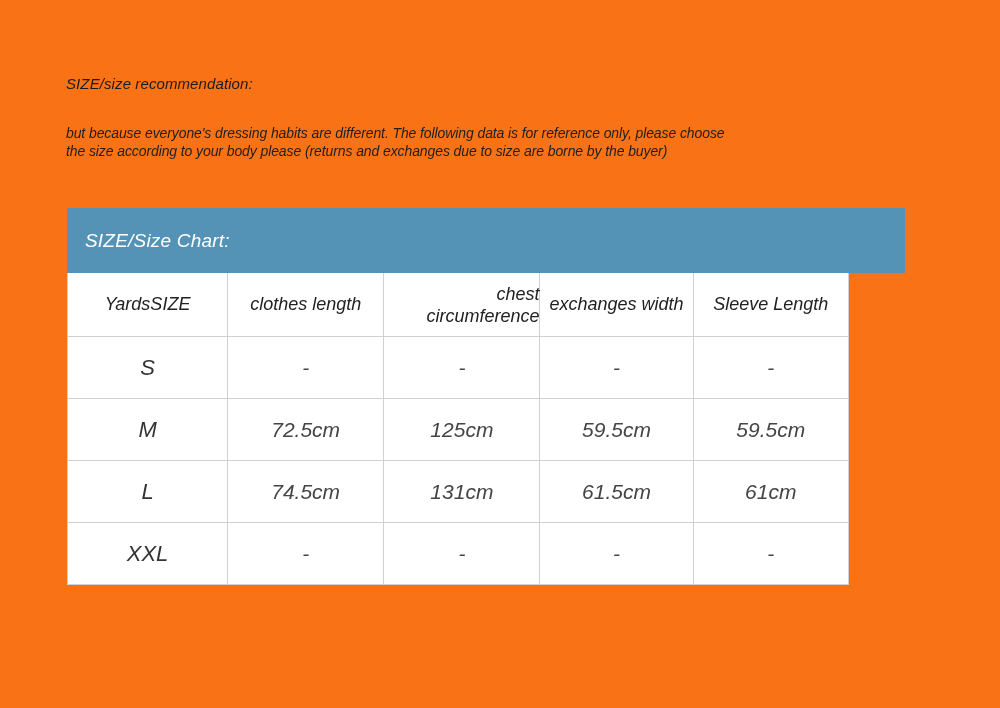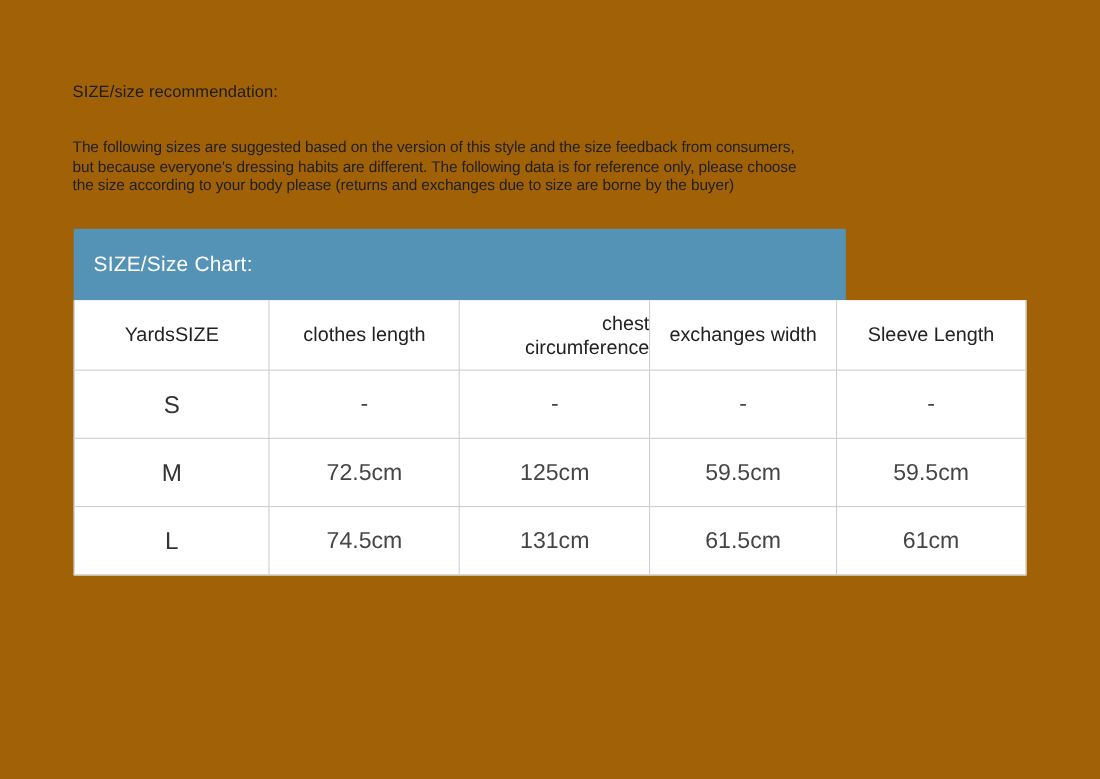--- a/index.html
+++ b/index.html
@@ -5,22 +5,23 @@
   html, body {
     margin: 0;
     padding: 0;
     background: #ffffff;
     font-family: "Liberation Sans", sans-serif;
   }
   .canvas {
     position: relative;
     width: 1000px;
     height: 708px;
-    background: #a16207;
+    background: #f97316;
     overflow: hidden;
+    font-style: italic;
   }
   .heading {
     position: absolute;
     left: 66px;
     top: 75px;
     font-size: 15px;
     font-weight: 500;
     color: #1c1c1c;
     letter-spacing: 0.1px;
   }
@@ -31,38 +32,38 @@
     font-size: 14px;
     color: #1f1f1f;
     line-height: 17.5px;
     letter-spacing: -0.1px;
   }
   .note div { white-space: nowrap; }
   .chart-header {
     position: absolute;
     left: 67px;
     top: 208px;
-    width: 702px;
+    width: 838px;
     height: 65px;
     background: #5492b6;
     display: flex;
     align-items: center;
     box-sizing: border-box;
     padding-left: 18px;
   }
   .chart-header .bar-title {
     color: #ffffff;
     font-size: 19px;
     letter-spacing: 0.2px;
   }
   table.size-table {
     position: absolute;
     left: 67px;
     top: 273px;
-    width: 866px;
+    width: 782px;
     border-collapse: collapse;
     table-layout: fixed;
     background: #ffffff;
   }
   table.size-table th,
   table.size-table td {
     border: 1px solid #d0d0d0;
     text-align: center;
     vertical-align: middle;
     padding: 0;
@@ -92,21 +93,20 @@
   .chest-wrap { display: inline-block; max-width: 150px; }
 </style>
 </head>
 <body>
 
 <div class="canvas">
 
   <div class="heading">SIZE/size recommendation:</div>
 
   <div class="note">
-    <div>The following sizes are suggested based on the version of this style and the size feedback from consumers,</div>
     <div>but because everyone's dressing habits are different. The following data is for reference only, please choose</div>
     <div>the size according to your body please (returns and exchanges due to size are borne by the buyer)</div>
   </div>
 
   <div class="chart-header">
     <span class="bar-title">SIZE/Size Chart:</span>
   </div>
 
   <table class="size-table">
     <colgroup>
@@ -145,16 +145,23 @@
 
       <tr>
         <td class="size-col">L</td>
         <td>74.5cm</td>
         <td>131cm</td>
         <td>61.5cm</td>
         <td>61cm</td>
       </tr>
 
 
+      <tr>
+        <td class="size-col">XXL</td>
+        <td>-</td>
+        <td>-</td>
+        <td>-</td>
+        <td>-</td>
+      </tr>
     </tbody>
   </table>
 
 </div>
 
 </body></html>

